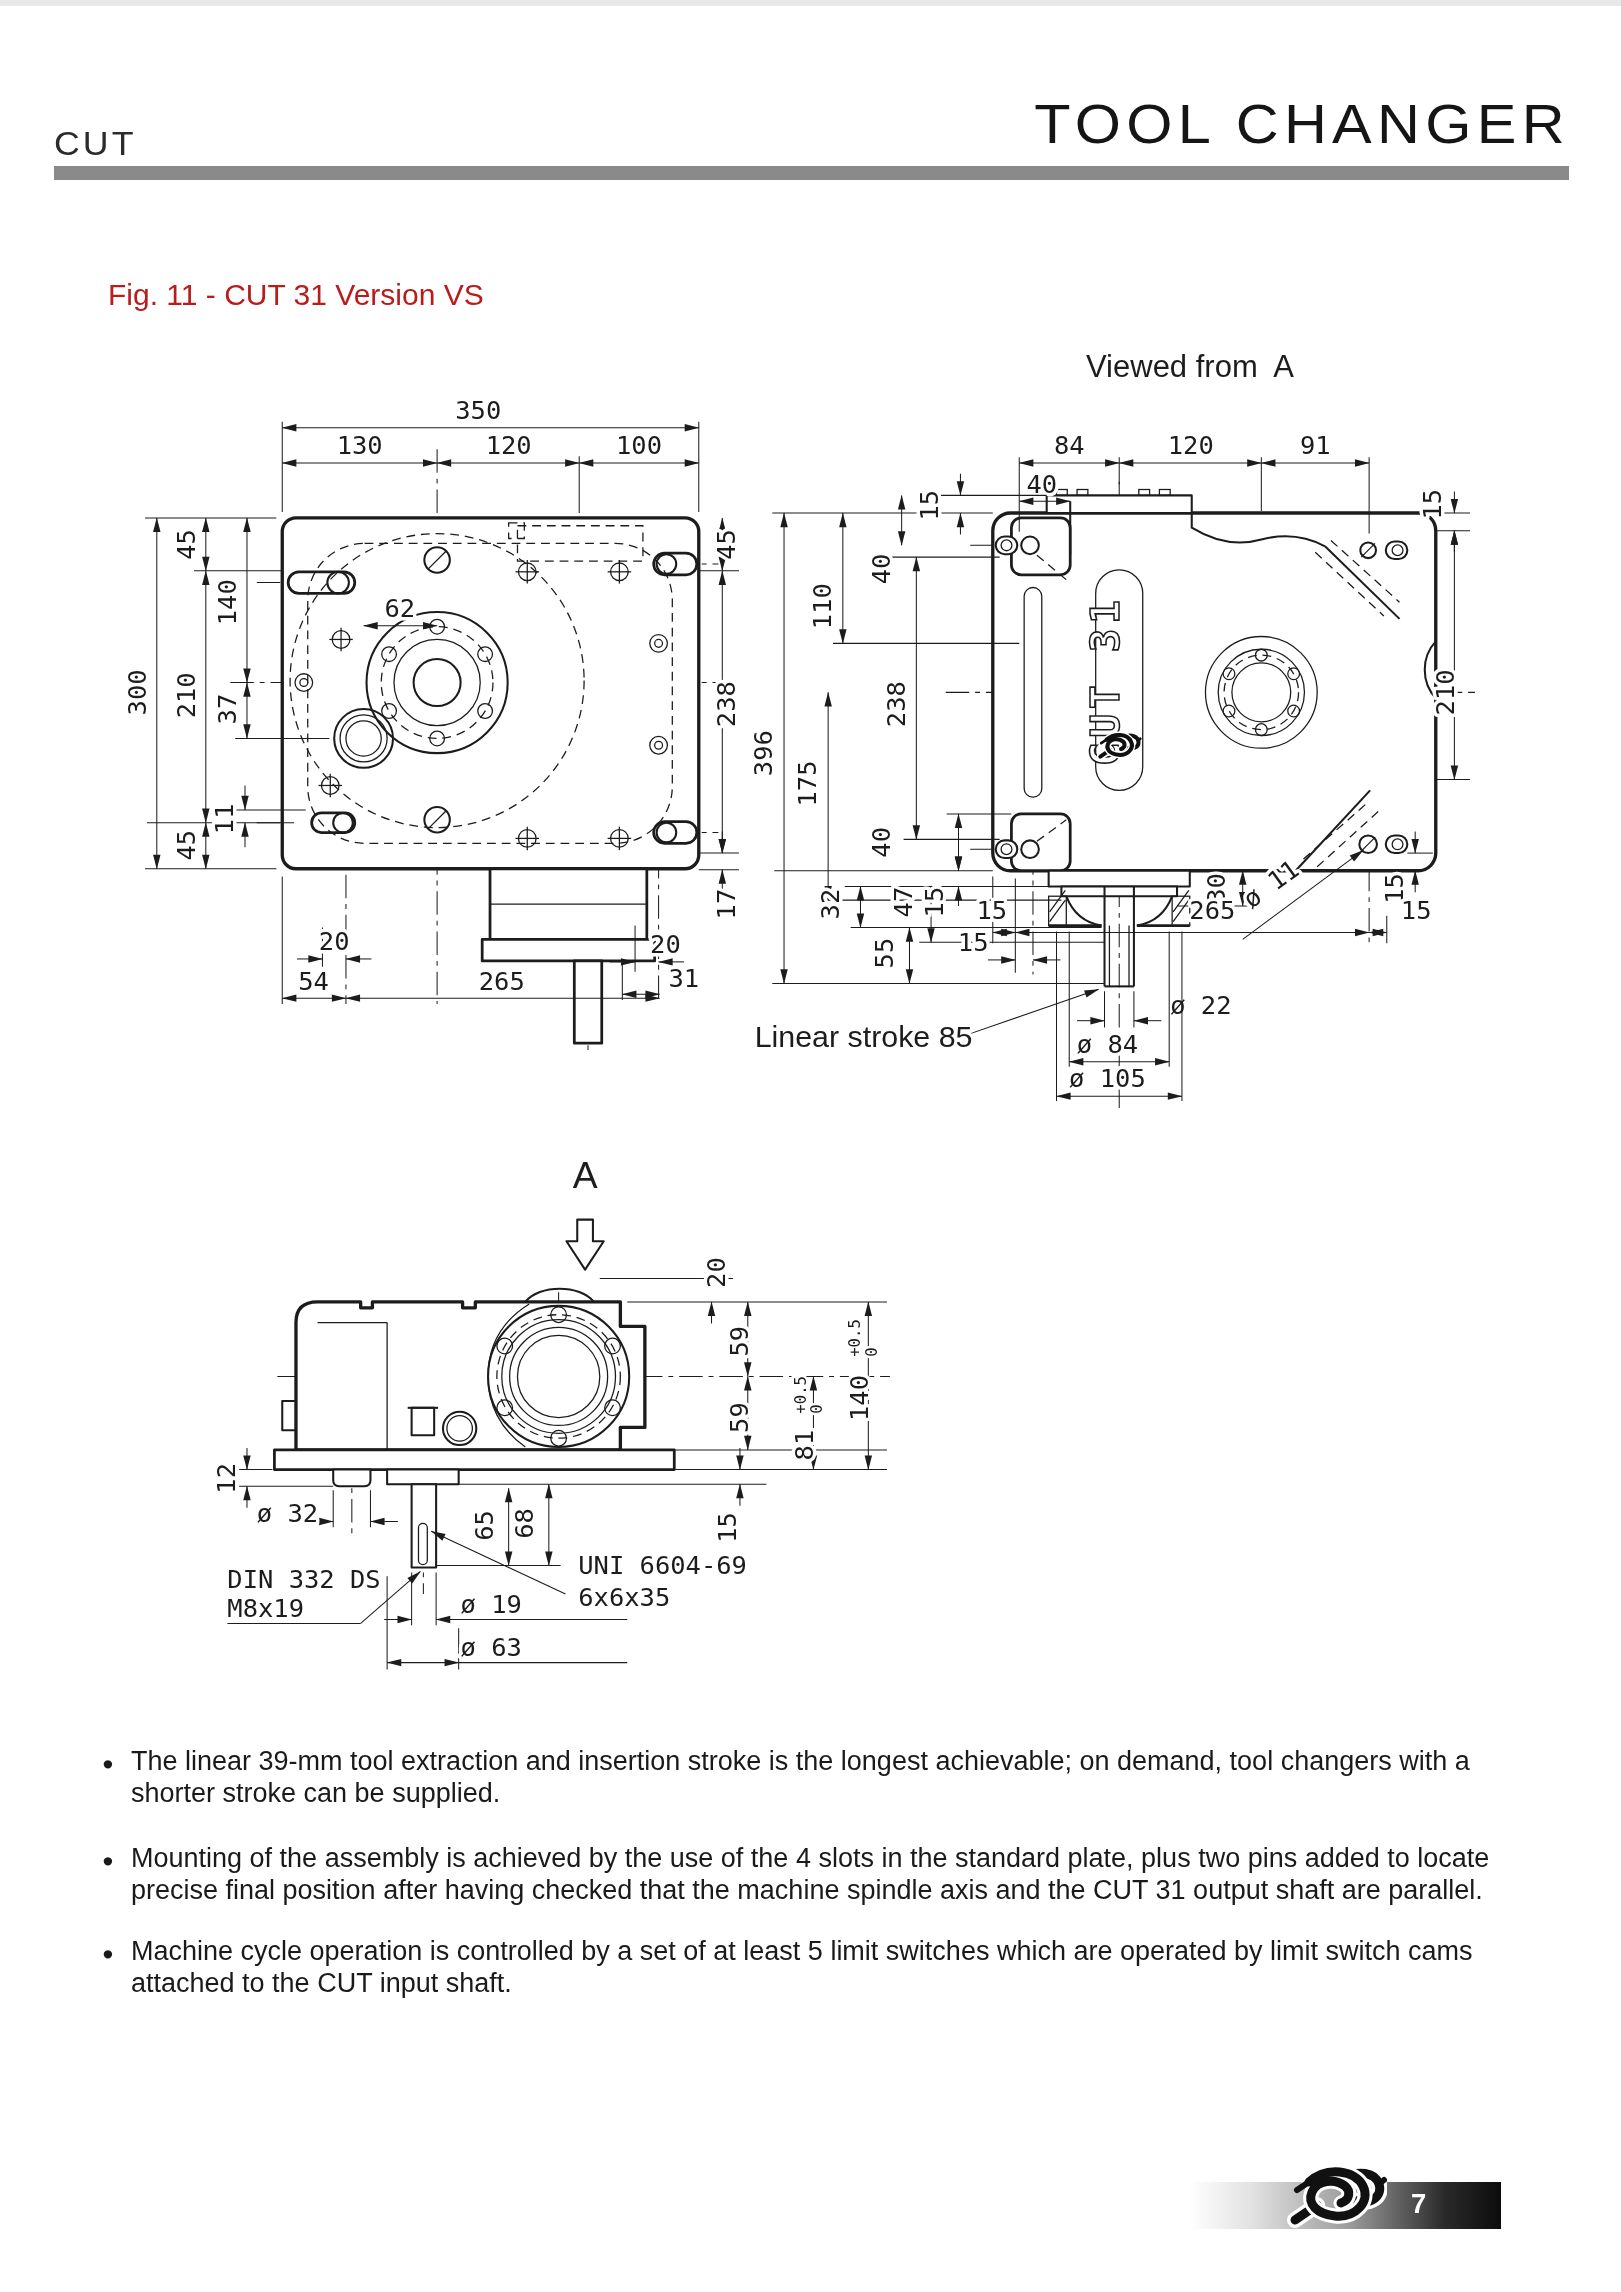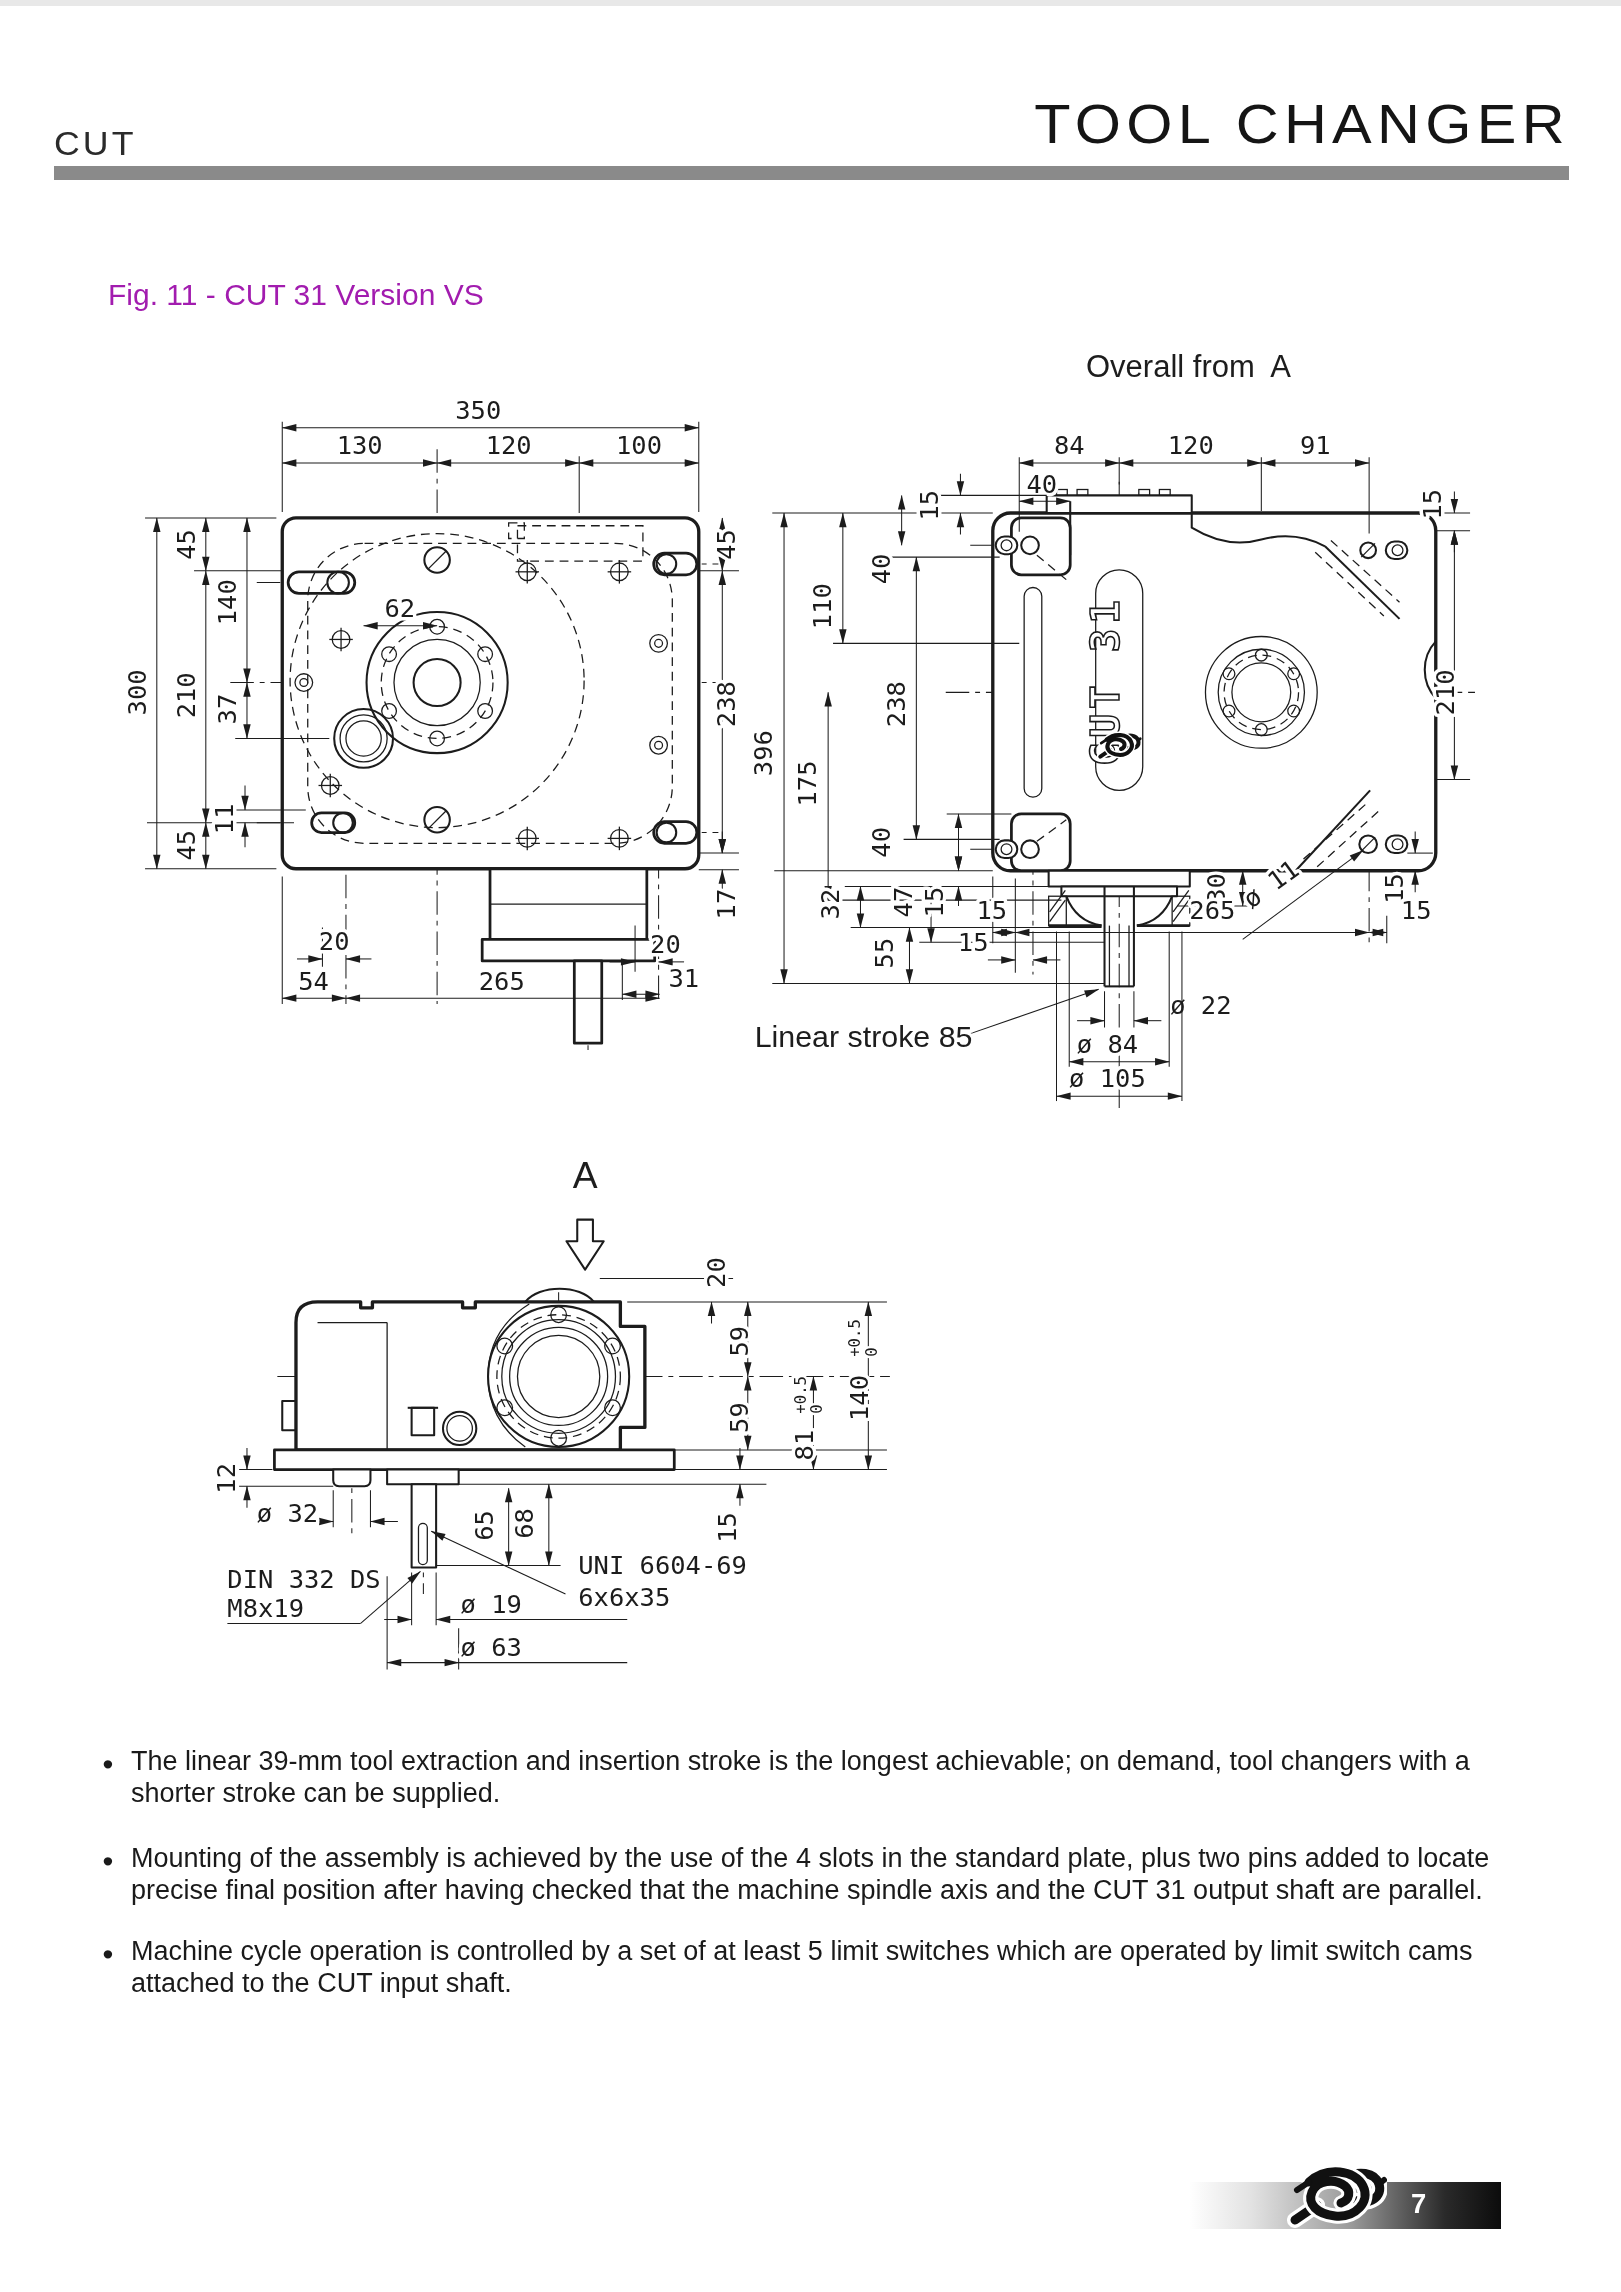--- a/index.html
+++ b/index.html
@@ -5,21 +5,21 @@
   html,body{margin:0;padding:0;background:#e8e8e8;}
   .page{position:relative;width:1621px;height:2293px;background:#ffffff;overflow:hidden;
         font-family:"Liberation Sans",sans-serif;color:#1c1c1c;margin-top:6px;}
   .abs{position:absolute;}
   
   .brand{left:54px;top:118px;font-size:34px;letter-spacing:2.9px;color:#2b2b2b;transform:scaleX(1.05);transform-origin:left;}
   .apptitle{right:51px;top:86px;font-size:55px;letter-spacing:4.9px;color:#151515;transform:scaleX(1.08);transform-origin:right;white-space:nowrap;}
   .rule{left:54px;top:160px;width:1515px;height:13.7px;background:#8a8a8a;}
   .sect{left:108px;top:206px;font-size:30px;font-weight:bold;color:#9d9d9d;letter-spacing:1.5px;white-space:nowrap;}
   .sect .model{margin-left:45px;}
-  .figcap{left:108px;top:272px;font-size:30px;color:#a21caf;}
+  .figcap{left:108px;top:272px;font-size:30px;color:#b91c1c;}
   .viewlbl{left:1086px;top:343px;font-size:31px;color:#1d1d1d;white-space:pre;}
   
   svg.draw{position:absolute;left:0;top:0;width:1621px;height:2293px;}
   .t{stroke:#1c1c1c;stroke-width:3.4;fill:none;stroke-linejoin:round;stroke-linecap:round;}
   .t2{stroke:#1c1c1c;stroke-width:2.8;fill:none;stroke-linejoin:round;}
   .m{stroke:#1c1c1c;stroke-width:2.1;fill:none;stroke-linejoin:round;}
   .n{stroke:#1c1c1c;stroke-width:1.3;fill:none;}
   .x{stroke:#1c1c1c;stroke-width:1.05;fill:none;}
   .d{stroke-dasharray:9 6;}
   .dd{stroke-dasharray:24 6 5 6;}
@@ -46,21 +46,21 @@
 </style>
 </head>
 <body>
 
 <div class="page">
 
   <div class="abs brand">CUT</div>
   <div class="abs apptitle">TOOL CHANGER</div>
   <div class="abs rule"></div>
   <div class="abs figcap">Fig. 11 - CUT 31  Version VS</div>
-  <div class="abs viewlbl">Overall from  A</div>
+  <div class="abs viewlbl">Viewed from  A</div>
 
   <svg class="draw" viewBox="0 0 1654 2339">
     <defs>
       <marker id="ar" viewBox="0 0 16 10" markerWidth="16" markerHeight="10" refX="15.2" refY="5" orient="auto-start-reverse" markerUnits="userSpaceOnUse">
         <path d="M15.6,5 L0.8,1.2 L0.8,8.8 Z" fill="#1c1c1c"></path>
       </marker>
       <symbol id="knot" viewBox="0 0 100 74">
         <path d="M8,60 L30,45" stroke="#fff" stroke-width="16" fill="none" stroke-linecap="round"></path>
         <path d="M8,60 L30,45" stroke="#111" stroke-width="9" fill="none" stroke-linecap="round"></path>
         <path d="M66,40 C84,46 96,36 92,24 C88,12 70,10 60,18" stroke="#fff" stroke-width="16" fill="none" stroke-linecap="round"></path>

